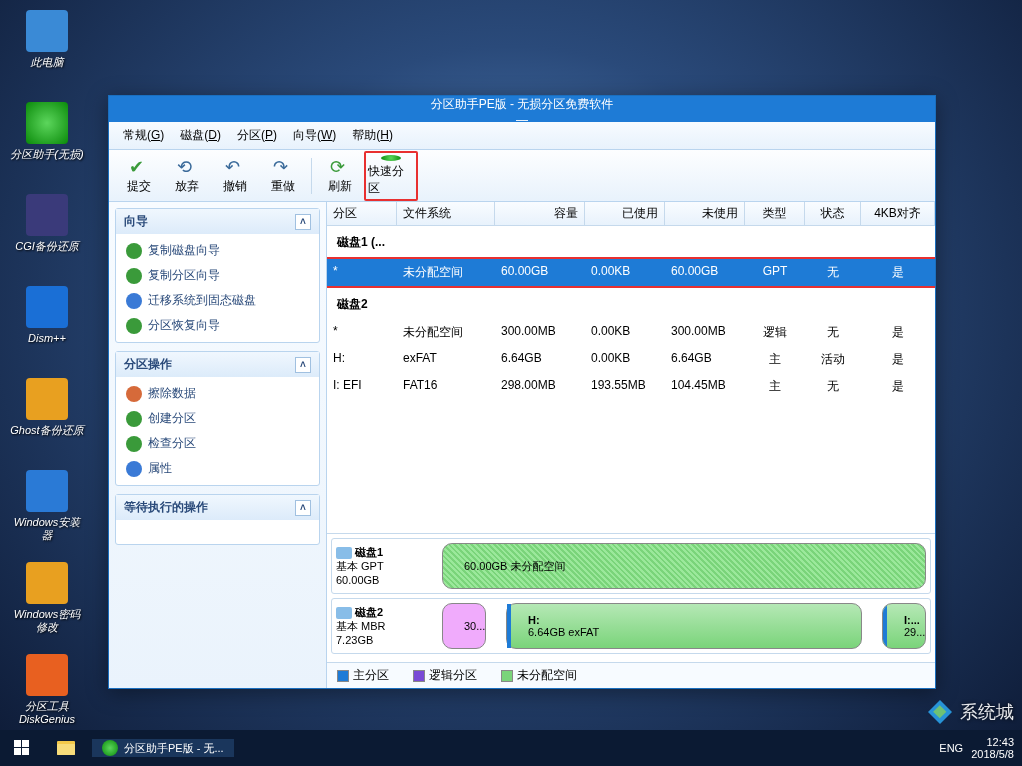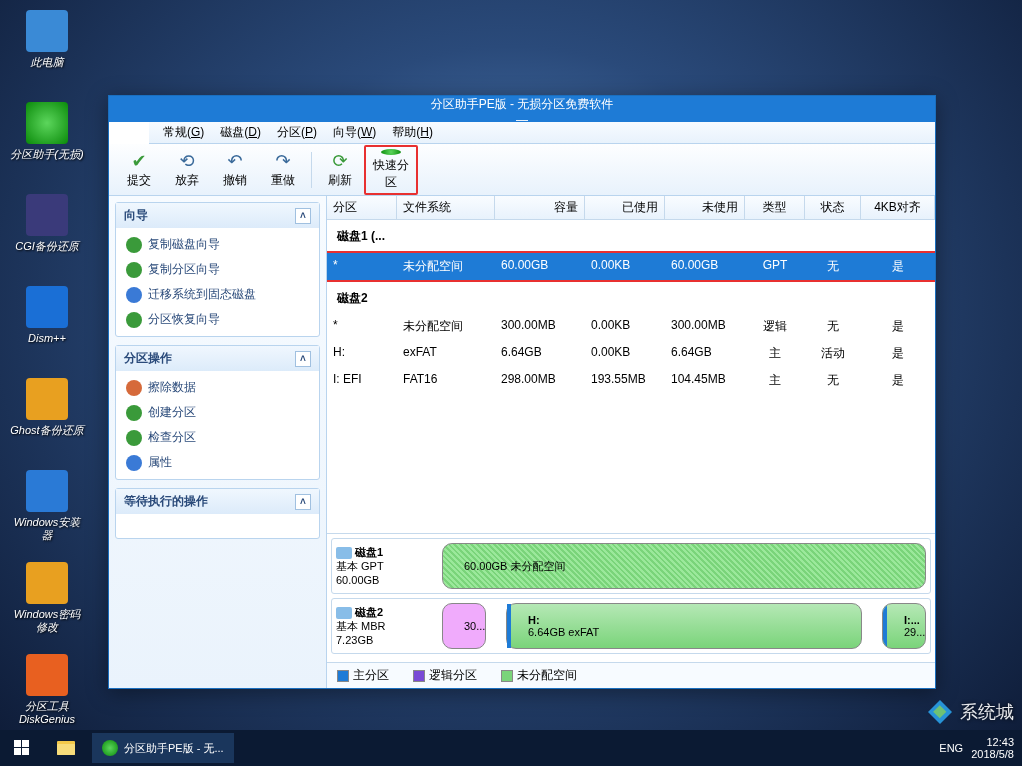--- a/index.html
+++ b/index.html
@@ -18,26 +18,26 @@
   .window {
     position: absolute; left: 108px; top: 95px; width: 828px; height: 594px;
     background: #fff; border: 1px solid #1a6fbf; box-shadow: 0 4px 20px rgba(0,0,0,.4);
     display: flex; flex-direction: column;
   }
   .titlebar { height: 26px; background: #1e7bd6; color: #fff; display: flex; align-items: center; padding: 0 6px; font-size: 12px; flex-direction: column; }
   .titlebar .icon { width: 16px; height: 16px; margin-right: 6px; background: radial-gradient(circle at 30% 30%, #5cd65c, #0a8a0a); border-radius: 50%; position: relative; }
   .titlebar .title { flex: 1; }
   .winbtn { width: 42px; height: 26px; display: flex; align-items: center; justify-content: center; color: #fff; font-size: 12px; cursor: pointer; }
 
-  .menubar { height: 22px; background: linear-gradient(#f7fbff,#e8f2fc); border-bottom: 1px solid #b9d4ee; padding: 0 6px; display: flex; align-items: center; font-size: 12px; margin-left: 40px; }
+  .menubar { height: 28px; background: linear-gradient(#f7fbff,#e8f2fc); border-bottom: 1px solid #b9d4ee; padding: 0 6px; display: flex; align-items: center; font-size: 12px; }
   .menubar .mitem { padding: 2px 8px; cursor: pointer; }
   .menubar .mitem u { text-decoration: underline; }
 
   .toolbar { height: 52px; background: linear-gradient(#fdfeff,#e8f2fc); border-bottom: 1px solid #b9d4ee; display: flex; align-items: center; padding: 0 6px; }
-  .tbtn { width: 48px; height: 44px; display: flex; flex-direction: column; align-items: center; justify-content: center; font-size: 12px; cursor: pointer; border: 1px solid transparent; border-radius: 3px; text-align: center; }
+  .tbtn { width: 48px; height: 44px; display: flex; flex-direction: column; align-items: center; justify-content: center; font-size: 12px; cursor: pointer; border: 1px solid transparent; border-radius: 3px; }
   .tbtn .ic { width: 20px; height: 20px; margin-bottom: 2px; }
   .tsep { width: 1px; height: 36px; background: #c5d9ec; margin: 0 4px; }
   .quick-highlight { border: 2px solid #e83030; padding: 1px; border-radius: 2px; }
 
   .body { flex: 1; display: flex; overflow: hidden; }
   .sidebar { width: 218px; background: linear-gradient(#f7fbff,#eaf3fc); border-right: 1px solid #b9d4ee; padding: 6px; overflow-y: auto; }
   .panel { border: 1px solid #b9d4ee; border-radius: 3px; background: #fff; margin-bottom: 8px; }
   .panel-hd { background: linear-gradient(#f0f7fe,#dcebfa); padding: 4px 8px; font-size: 12px; font-weight: bold; display: flex; align-items: center; justify-content: space-between; color: #2a4a7a; }
   .panel-hd .chev { width: 16px; height: 16px; border: 1px solid #a0c0e0; display: flex; align-items: center; justify-content: center; font-size: 10px; background: #fff; cursor: pointer; }
   .panel-bd { padding: 4px 4px; }
@@ -80,21 +80,21 @@
   .sw.prim { background:#1e7bd6; }
   .sw.logi { background:#7a4ad6; }
   .sw.unal { background:#7ad47a; }
 
   
   .taskbar {
     position: absolute; left: 0; right: 0; bottom: 0; height: 36px;
     background: #0b1a33; display: flex; align-items: center; color: #fff; font-size: 11px;
   }
   .startbtn { width: 44px; height: 36px; display: flex; align-items: center; justify-content: center; cursor:pointer;}
-  .tasktab { height: 30px; padding: 8px 10px; margin-left: 4px; display: flex; align-items: center; background: #1a365c; cursor:pointer; }
+  .tasktab { height: 18px; padding: 8px 10px; margin-left: 4px; display: flex; align-items: center; background: #1a365c; cursor:pointer; }
   .tasktab .ic { width:16px; height:16px; margin-right:6px; background: radial-gradient(circle,#5cd65c,#0a8a0a); border-radius:50%; }
   .tray { margin-left: auto; display: flex; align-items: center; padding-right: 8px; gap: 8px; }
   .watermark { position:absolute; right:8px; bottom:40px; color:#fff; font-size:18px; text-shadow:0 0 4px #000; display:flex; align-items:center; gap:6px; opacity:.9;}
 
   
   .ic-commit::before{content:"✔";color:#3a9a3a;font-size:18px;}
   .ic-discard::before{content:"⟲";color:#3a6a9a;font-size:18px;}
   .ic-undo::before{content:"↶";color:#3a6a9a;font-size:18px;}
   .ic-redo::before{content:"↷";color:#3a6a9a;font-size:18px;}
   .ic-refresh::before{content:"⟳";color:#3a9a3a;font-size:18px;}

